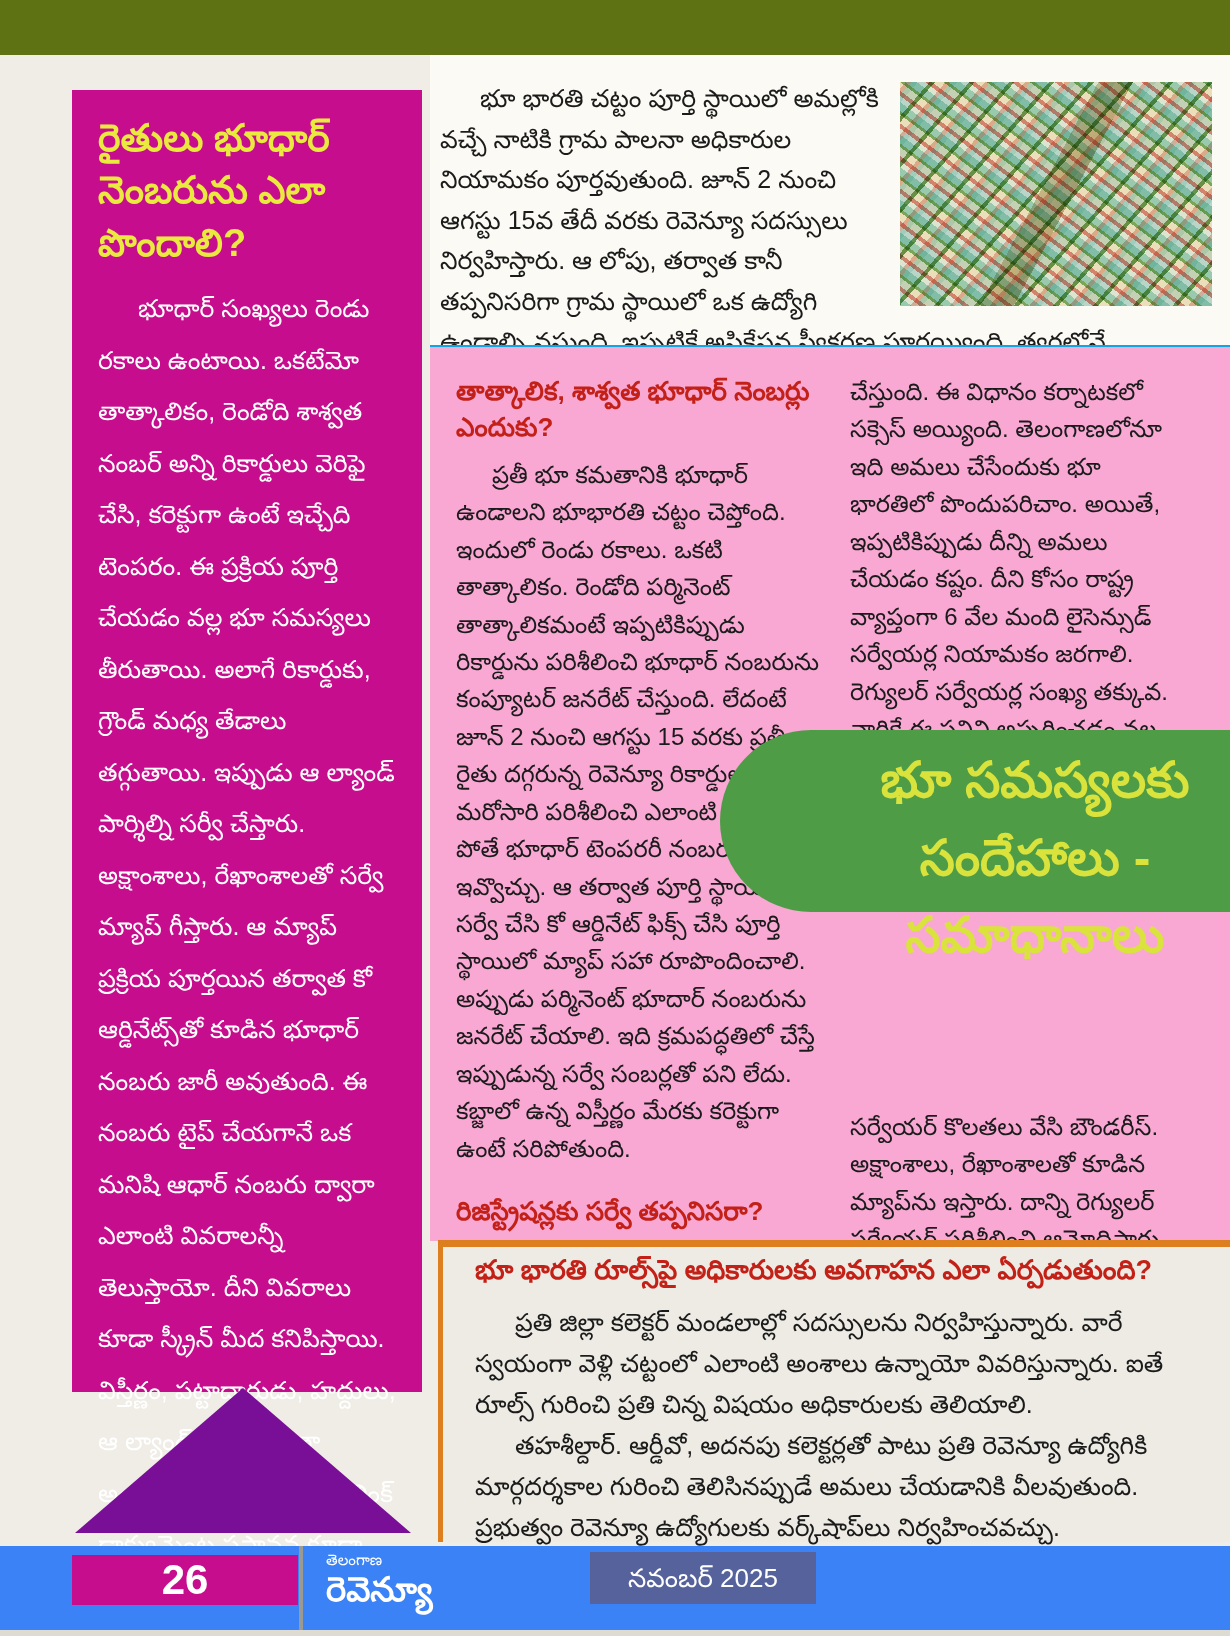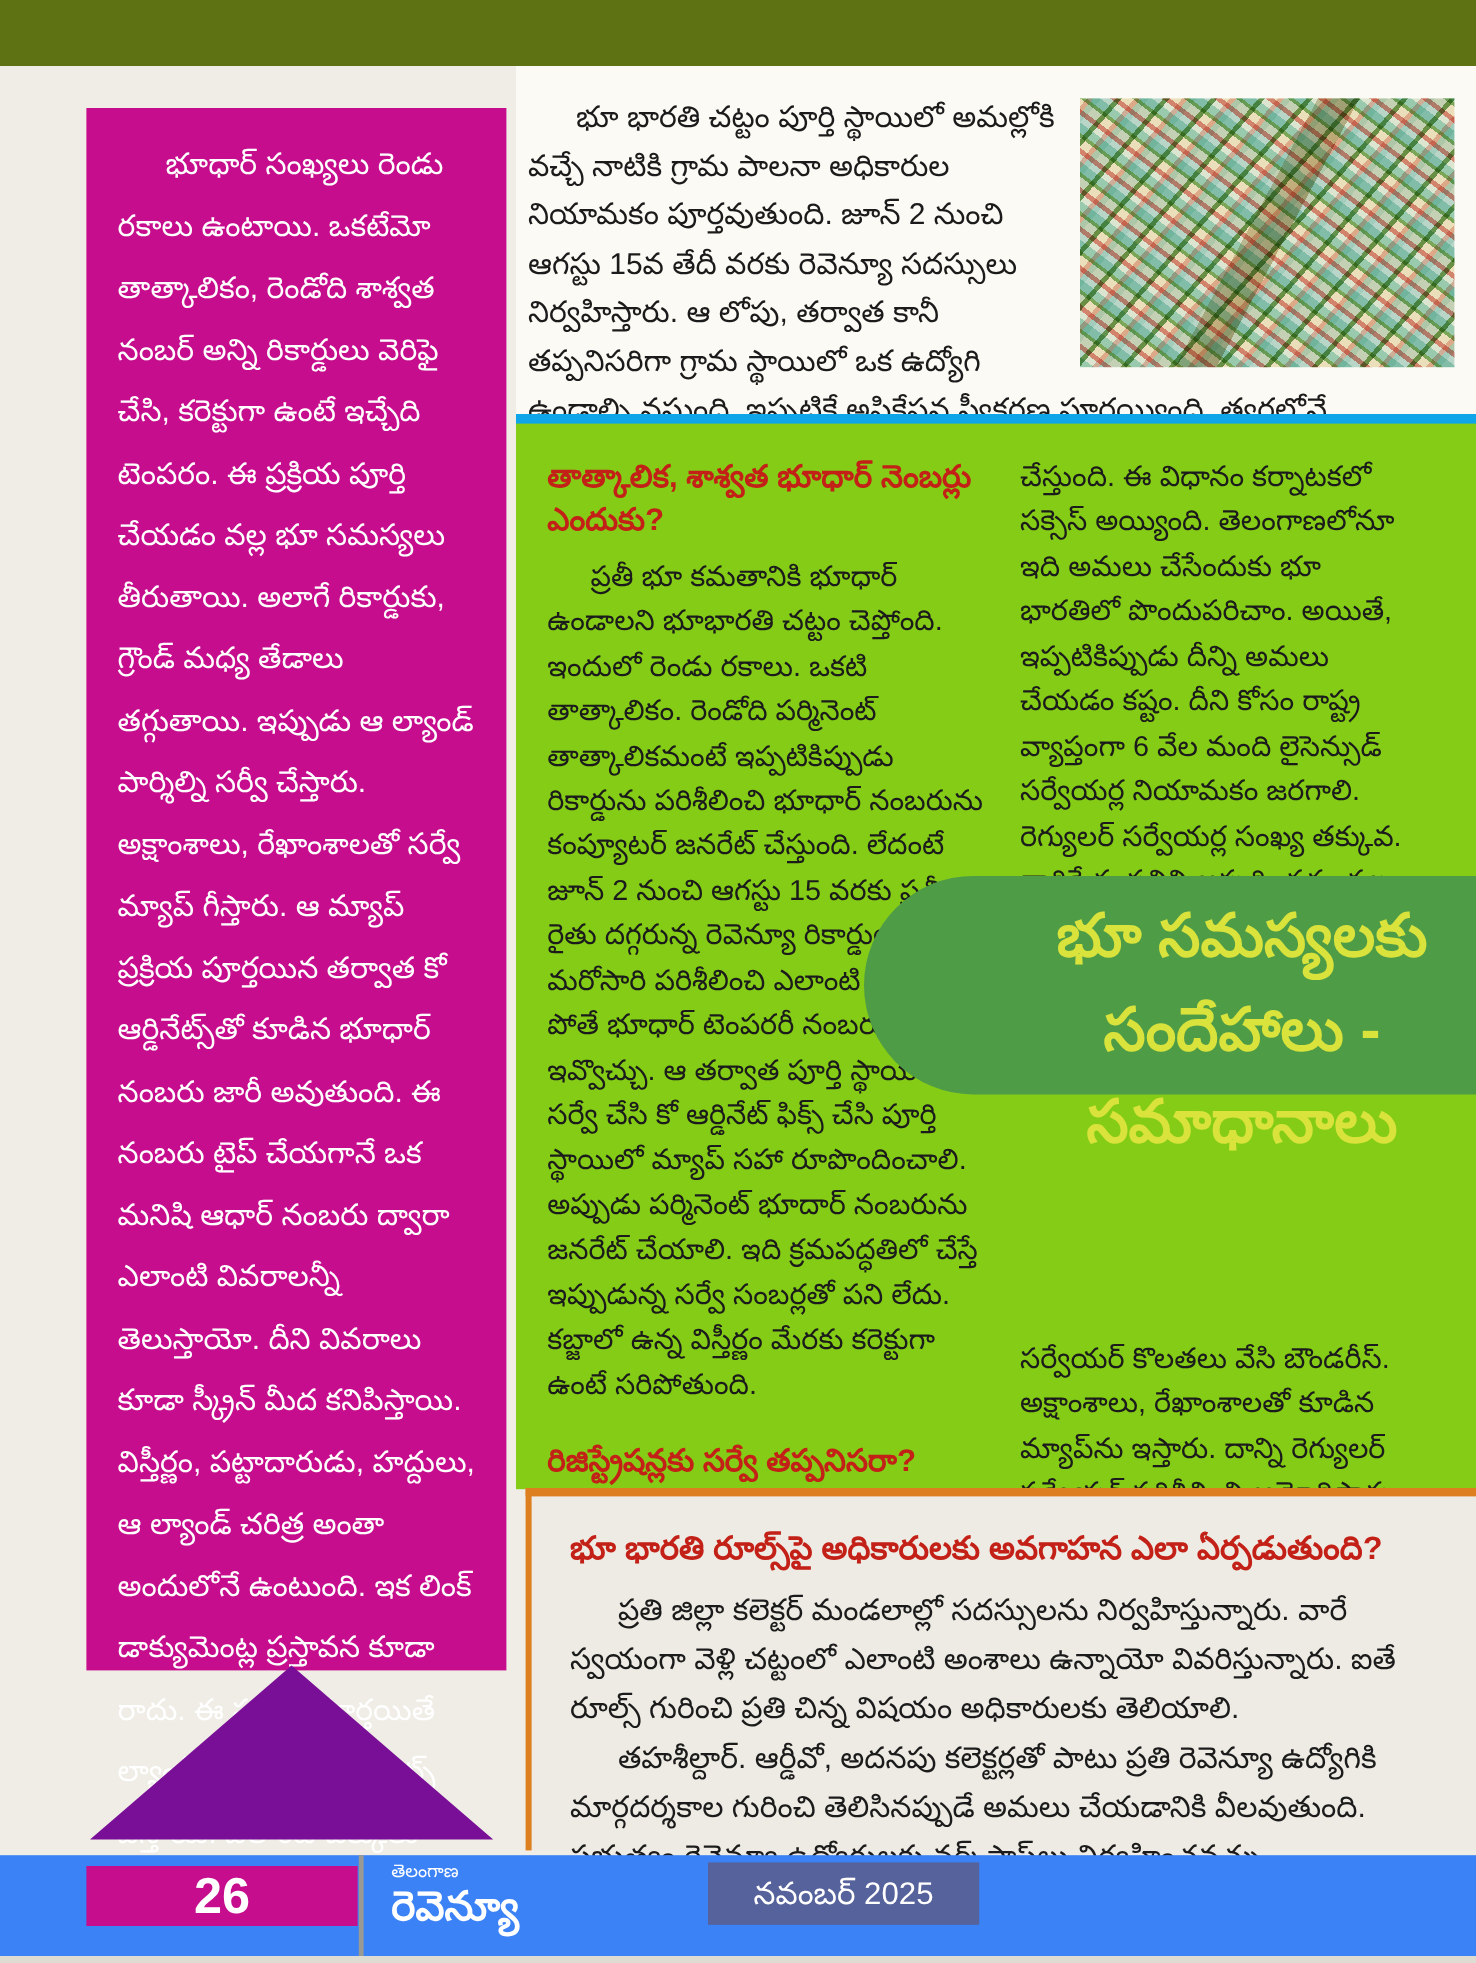--- a/index.html
+++ b/index.html
@@ -28,41 +28,41 @@
     background:
       linear-gradient(118deg, transparent 46%, #d8cfb4 46%, #cdbf9e 54%, transparent 54%),
       repeating-linear-gradient(37deg,  #9fd4c4 0 7px, #e3f0ea 7px 12px, #d98a7a 12px 16px, #f2ead2 16px 23px, #7fae62 23px 26px),
       repeating-linear-gradient(-49deg, #cfe3da 0 9px, #b6d9cc 9px 14px, #e8b9a6 14px 18px, #f7f3e2 18px 26px, #6f9c54 26px 30px);
     background-blend-mode:multiply; }
   .topq p { font-size:25px; line-height:1.62; color:#1b1b1b; }
   .topq p { text-indent:1.6em; }
 
   
   .qa { position:absolute; left:430px; top:345px; width:800px; height:896px;
-        background:#84cc16; border-top:8px solid #0ea5e9; padding:26px 0 0 26px; }
+        background:#f9a8d4; border-top:2px solid #0ea5e9; padding:26px 0 0 26px; }
   .qa .cols { display:flex; gap:22px; }
   .qa .col1 { width:372px; }
   .qa .col2 { width:330px; }
   .qa h3 { color:#C32017; font-size:26px; font-weight:bold; line-height:1.4; margin-bottom:10px; }
   .qa p  { font-size:24px; line-height:1.56; color:#1b1b1b; text-indent:1.5em; }
   .qa p.noindent { text-indent:0; }
   .qa .q2 { margin-top:26px; }
   .qa .gap { height:248px; }
   .qa .col2 p + p { margin-top:4px; }
 
   
   .banner { position:absolute; left:720px; top:730px; width:560px; height:182px; z-index:3;
             background:#4F9C47; border-radius:91px 0 0 91px;
             color:#D9E33C; font-weight:bold; font-size:50px; line-height:1.55;
             text-align:center; padding:12px 0 0 70px; }
 
   
   .bottom-box { position:absolute; left:438px; top:1240px; width:792px; height:302px;
                 background:#EDEBE3; border-top:7px solid #DD7F1F; border-left:5px solid #DD7F1F;
-                padding:28px 28px 0 32px; }
+                padding:8px 28px 0 32px; }
   .bottom-box h3 { color:#C32017; font-size:27px; font-weight:bold; margin-bottom:10px; }
   .bottom-box p { font-size:25px; line-height:1.64; color:#1b1b1b; text-indent:1.6em; }
 
   
   .footer { position:absolute; left:0; top:1546px; width:1230px; height:84px; background:#3b82f6; }
   .footer .pagenum { position:absolute; left:72px; top:9px; width:226px; height:50px;
                      background:#C60D8D; color:#fff; font-size:42px; font-weight:bold;
                      text-align:center; line-height:50px; }
   .footer .vline { position:absolute; left:299px; top:0; width:4px; height:90px; background:#9a9a94; }
   .footer .brand { position:absolute; left:326px; top:6px; color:#fff; }
@@ -74,20 +74,21 @@
 </style>
 </head>
 <body>
 
 <div id="page">
 
   <div class="topbar"></div>
   <div class="white-panel"></div>
 
   <div class="feature">
+    <h1>రైతులు భూధార్ నెంబరును ఎలా పొందాలి?</h1>
     <p>భూధార్ సంఖ్యలు రెండు రకాలు ఉంటాయి. ఒకటేమో తాత్కాలికం, రెండోది శాశ్వత నంబర్ అన్ని రికార్డులు వెరిఫై చేసి, కరెక్టుగా ఉంటే ఇచ్చేది టెంపరం. ఈ ప్రక్రియ పూర్తి చేయడం వల్ల భూ సమస్యలు తీరుతాయి. అలాగే రికార్డుకు, గ్రౌండ్ మధ్య తేడాలు తగ్గుతాయి. ఇప్పుడు ఆ ల్యాండ్ పార్శిల్ని సర్వీ చేస్తారు. అక్షాంశాలు, రేఖాంశాలతో సర్వే మ్యాప్ గీస్తారు. ఆ మ్యాప్ ప్రక్రియ పూర్తయిన తర్వాత కో ఆర్డినేట్స్‌తో కూడిన భూధార్ నంబరు జారీ అవుతుంది. ఈ నంబరు టైప్ చేయగానే ఒక మనిషి ఆధార్ నంబరు ద్వారా ఎలాంటి వివరాలన్నీ తెలుస్తాయో. దీని వివరాలు కూడా స్క్రీన్ మీద కనిపిస్తాయి. విస్తీర్ణం, పట్టాదారుడు, హద్దులు, ఆ ల్యాండ్ చరిత్ర అంతా అందులోనే ఉంటుంది. ఇక లింక్ డాక్యుమెంట్ల ప్రస్తావన కూడా రాదు. ఈ ప్రక్రియ పూర్తయితే ల్యాండ్ పార్శిల్ కి పూర్తి రైట్స్ వస్తాయి. ఎలాంటి చిక్కులు ఉండవు. ఈ క్రమంలో ఆ రైతు భూమికి ఎంత విలువ పెరుగుతుంది.</p>
   </div>
 
   <div class="triangle"></div>
 
   <div class="topq">
     <div class="photo"></div>
     <p>భూ భారతి చట్టం పూర్తి స్థాయిలో అమల్లోకి వచ్చే నాటికి గ్రామ పాలనా అధికారుల నియామకం పూర్తవుతుంది. జూన్ 2 నుంచి ఆగస్టు 15వ తేదీ వరకు రెవెన్యూ సదస్సులు నిర్వహిస్తారు. ఆ లోపు, తర్వాత కానీ తప్పనిసరిగా గ్రామ స్థాయిలో ఒక ఉద్యోగి ఉండాల్సి వస్తుంది. ఇప్పటికే అప్లికేషన్ల స్వీకరణ పూర్తయ్యింది. త్వరలోనే నియామకాల ప్రక్రియ మొదలయ్యే అవకాశం ఉంది.</p>
   </div>
 

